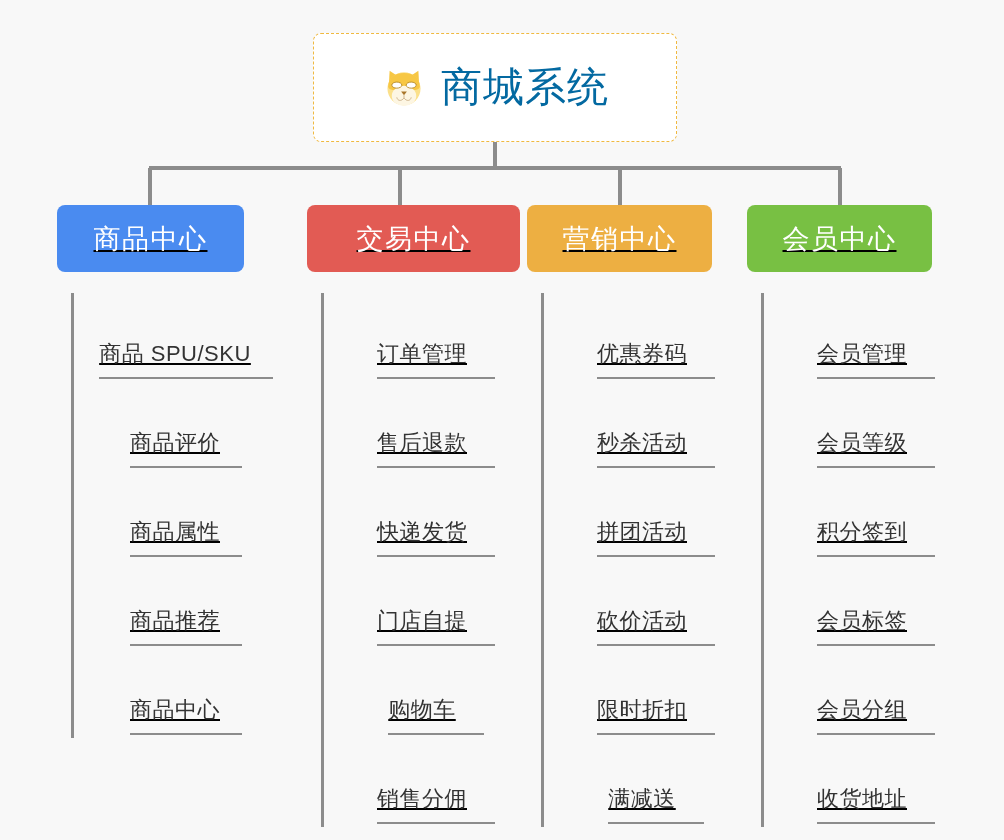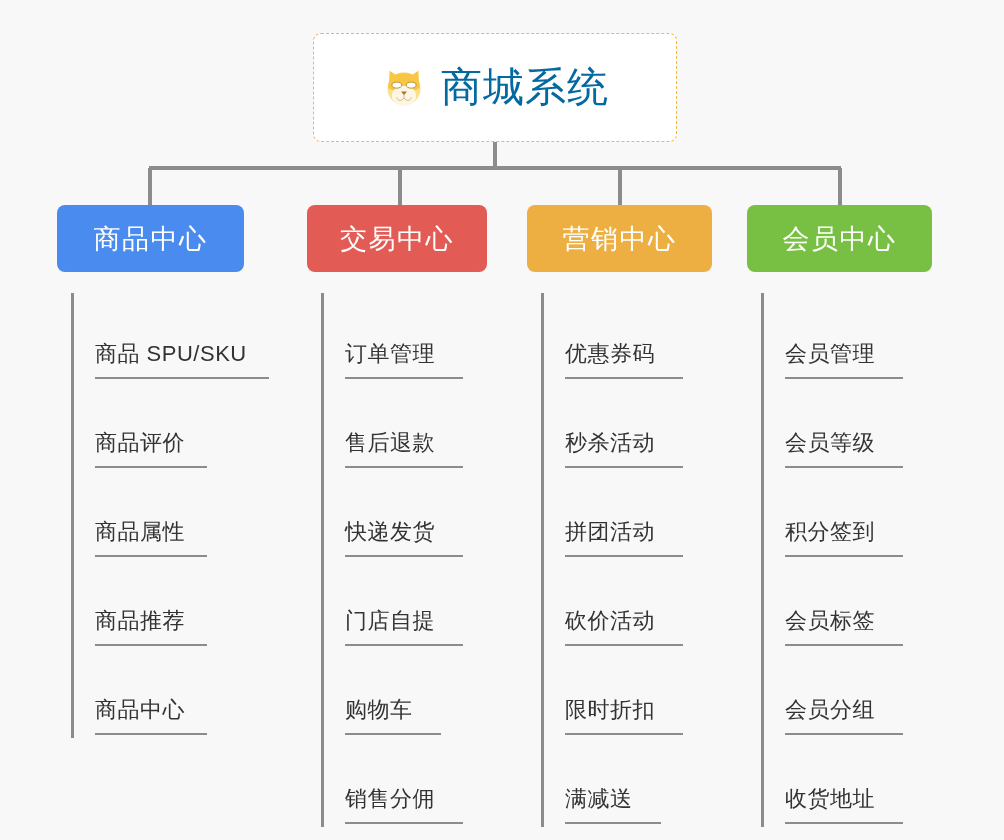--- a/index.html
+++ b/index.html
@@ -63,58 +63,60 @@
     left: 0;
     top: 205px;
     width: 1004px;
     height: 635px;
   }
 
   .column {
     position: absolute;
     top: 0;
     width: 220px;
+    text-decoration: underline;
   }
   .col-0 { left: 57px; }
   .col-1 { left: 307px; }
   .col-2 { left: 527px; }
   .col-3 { left: 747px; }
 
   .cat-box {
     height: 67px;
     border-radius: 8px;
     display: flex;
     align-items: center;
     justify-content: center;
     color: #ffffff;
     font-size: 27px;
     letter-spacing: 1.5px;
     white-space: nowrap;
   }
   .col-0 .cat-box { width: 187px; background: #4a8bf0; }
-  .col-1 .cat-box { width: 180px; background: #e25b54; }
+  .col-1 .cat-box { width: 213px; background: #e25b54; }
   .col-2 .cat-box { width: 185px; background: #edaf42; }
   .col-3 .cat-box { width: 185px; background: #78c043; }
 
   
   .leaf-list {
     position: relative;
     margin-top: 21px;
     margin-left: 14px;
     padding-left: 0;
     border-left: 3px solid #8c8c8c;
   }
 
   .leaf-item {
     position: relative;
     height: 89px;
     display: flex;
     align-items: flex-end;
     padding-left: 21px;
     padding-bottom: 3px;
+    justify-content: center;
   }
   .leaf-label {
     display: inline-block;
     font-size: 22px;
     line-height: 34px;
     color: #333333;
     white-space: nowrap;
     border-bottom: 2px solid #8c8c8c;
     padding-bottom: 6px;
     padding-right: 28px;

